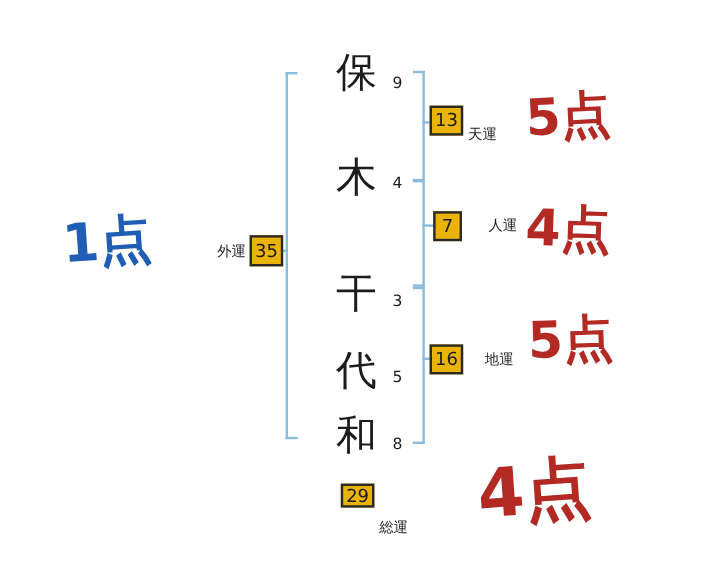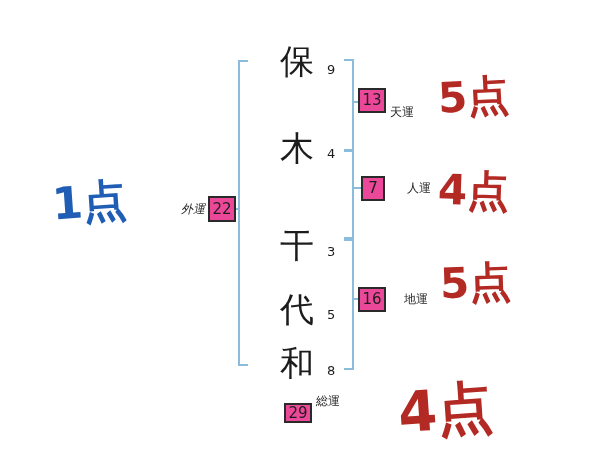--- a/index.html
+++ b/index.html
@@ -48,21 +48,21 @@
   }
   .tick {
     position: absolute;
     height: 2px;
     background: #8cbcdc;
   }
   .numbox {
     position: absolute;
     box-sizing: border-box;
     border: 2px solid #2a2a2a;
-    background: #ec4899;
+    background: #eab308;
     display: flex;
     align-items: center;
     justify-content: center;
     font-size: 15px;
     color: #1c1c1c;
     line-height: 1;
   }
   .boxlabel {
     position: absolute;
     font-size: 12px;
@@ -92,40 +92,40 @@
 
   <div class="strokes" style="left:327px;top:63px;">9</div>
   <div class="strokes" style="left:327px;top:147px;">4</div>
   <div class="strokes" style="left:327px;top:245px;">3</div>
   <div class="strokes" style="left:327px;top:308px;">5</div>
   <div class="strokes" style="left:327px;top:364px;">8</div>
 
   <div class="bracket left" style="left:238px;top:60px;height:302px;"></div>
   <div class="tick" style="left:234px;top:208px;width:6px;"></div>
 
-  <span class="boxlabel" style="left:181px;top:203px;font-style:italic;">外運</span>
-  <div class="numbox" style="left:208px;top:196px;width:28px;height:26px;">22</div>
+  <span class="boxlabel" style="left:181px;top:203px;">外運</span>
+  <div class="numbox" style="left:208px;top:196px;width:28px;height:26px;">35</div>
 
   <div class="bracket right" style="left:344px;top:59px;height:88px;"></div>
   <div class="tick" style="left:352px;top:101px;width:7px;"></div>
   <div class="numbox" style="left:358px;top:88px;width:28px;height:25px;">13</div>
   <span class="boxlabel" style="left:390px;top:106px;">天運</span>
 
   <div class="bracket right" style="left:344px;top:150px;height:85px;"></div>
   <div class="tick" style="left:352px;top:187px;width:9px;"></div>
   <div class="numbox" style="left:361px;top:176px;width:24px;height:25px;">7</div>
   <span class="boxlabel" style="left:407px;top:182px;">人運</span>
 
   <div class="bracket right" style="left:344px;top:239px;height:127px;"></div>
   <div class="tick" style="left:352px;top:298px;width:7px;"></div>
   <div class="numbox" style="left:358px;top:287px;width:28px;height:25px;">16</div>
   <span class="boxlabel" style="left:404px;top:293px;">地運</span>
 
   <div class="numbox" style="left:284px;top:403px;width:28px;height:20px;">29</div>
-  <span class="boxlabel" style="left:316px;top:395px;text-align:center;">総運</span>
+  <span class="boxlabel" style="left:316px;top:433px;text-align:center;">総運</span>
 
   <div class="score blue" style="left:52px;top:180px;font-size:44px;transform:rotate(-4deg);">1点</div>
   <div class="score red" style="left:438px;top:76px;font-size:42px;transform:rotate(-3deg);">5点</div>
   <div class="score red" style="left:438px;top:170px;font-size:42px;transform:rotate(2deg);">4点</div>
   <div class="score red" style="left:440px;top:262px;font-size:42px;transform:rotate(-2deg);">5点</div>
   <div class="score red" style="left:398px;top:382px;font-size:56px;transform:rotate(-4deg);">4点</div>
 
 </div>
 
 </body></html>

